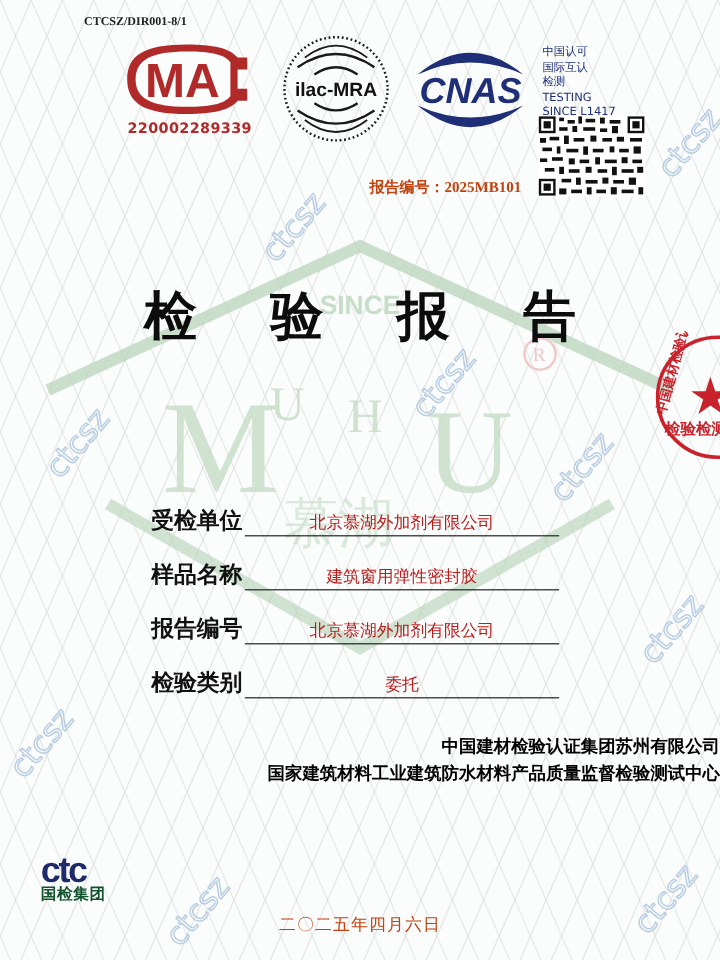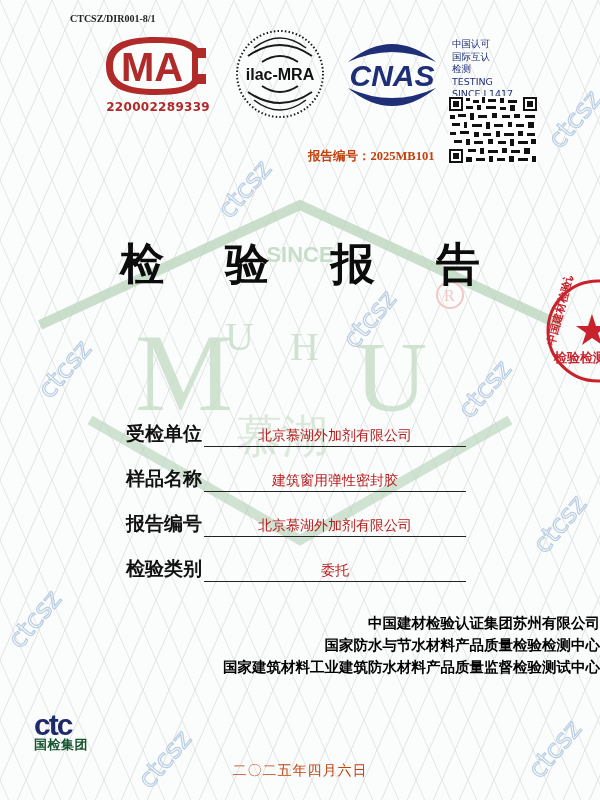--- a/index.html
+++ b/index.html
@@ -202,21 +202,20 @@
     <span class="field-value">北京慕湖外加剂有限公司</span>
   </div>
   <div class="field" style="margin-top:10px">
     <span class="field-label">检验类别</span>
     <span class="field-value">委托</span>
   </div>
 </div>
 
 <div class="layer issuers">
   <div>中国建材检验认证集团苏州有限公司</div>
-  <div>国家防水与节水材料产品质量检验检测中心</div>
   <div>国家建筑材料工业建筑防水材料产品质量监督检验测试中心</div>
 </div>
 
 <div class="layer ctc">
   <svg width="70" height="24" viewBox="0 0 70 24">
     <text x="0" y="21" font-family="Liberation Sans,sans-serif" font-weight="bold" font-size="30" fill="#1f2a6b" letter-spacing="-2">ctc</text>
   </svg>
   <div class="ctc-text">国检集团</div>
 </div>
 

